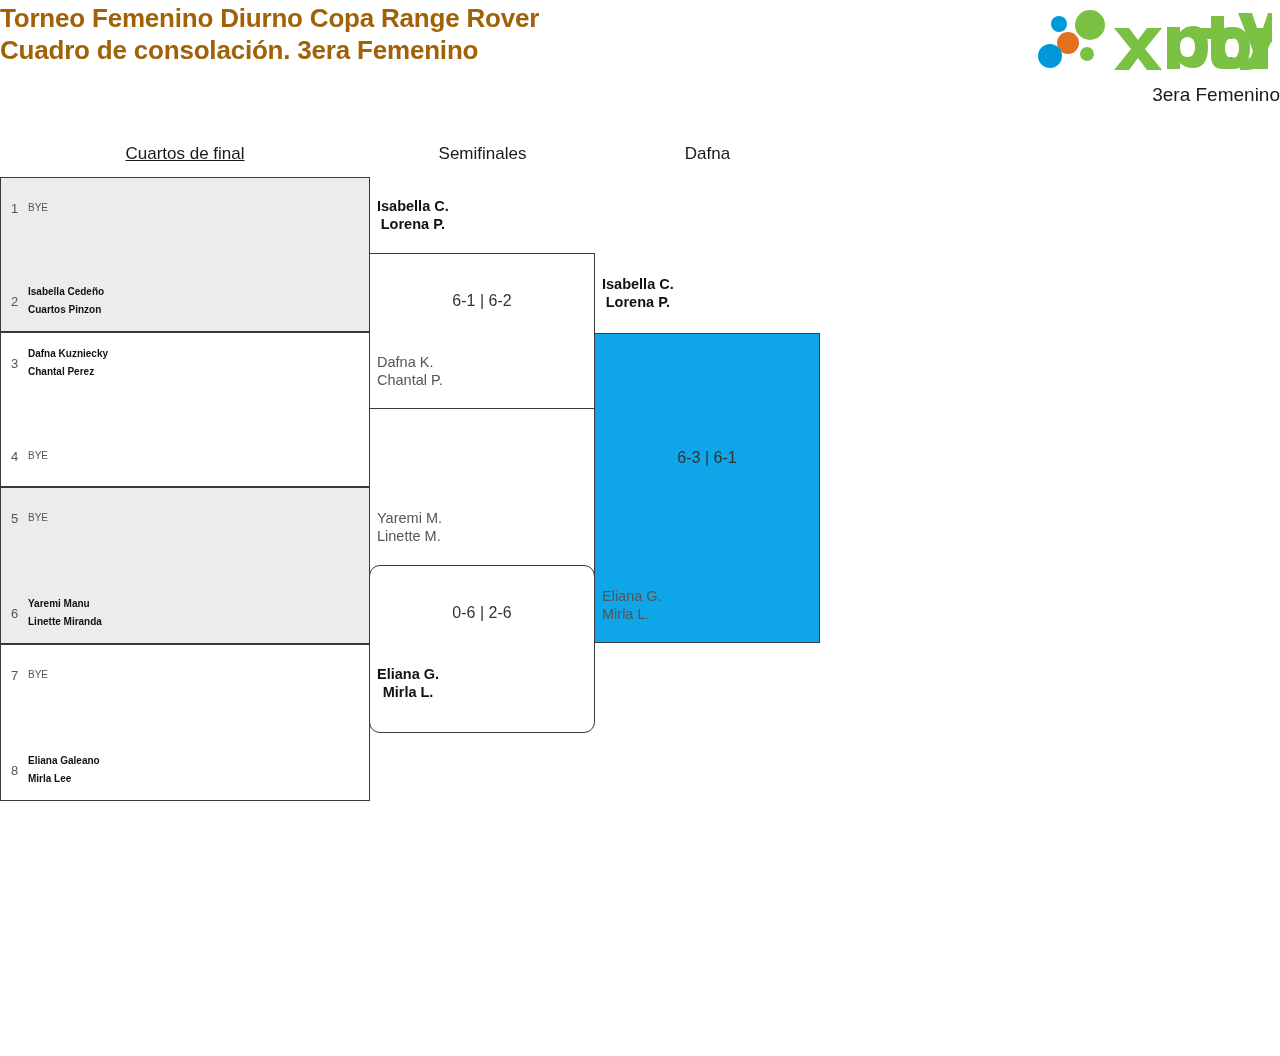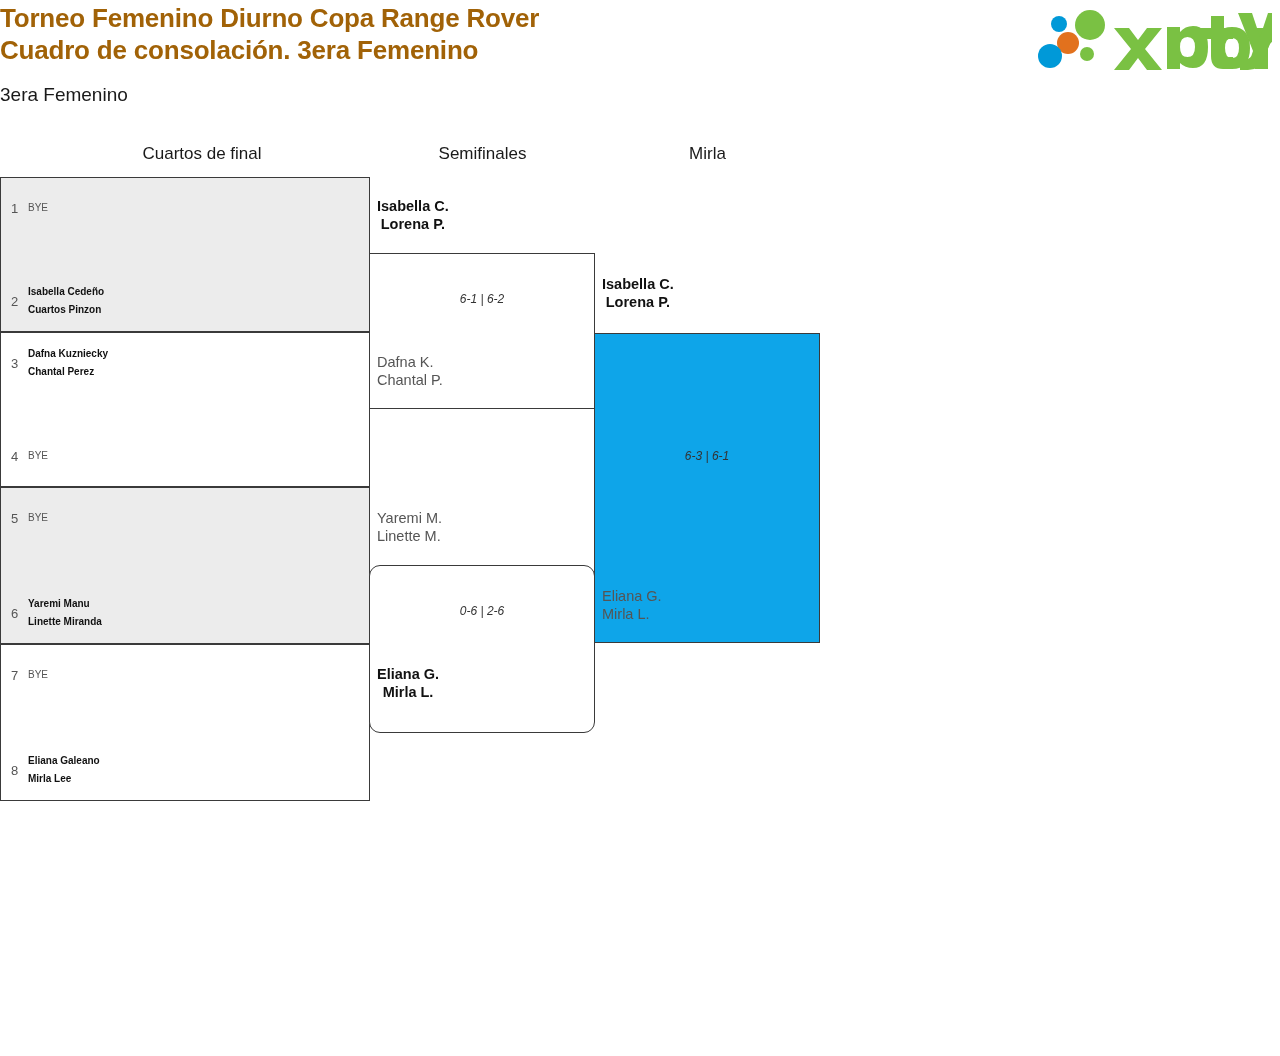--- a/index.html
+++ b/index.html
@@ -23,29 +23,29 @@
   .tournament-title .line2 { display: block; }
 
   .brand-logo {
     position: absolute; right: 8px; top: 8px;
     width: 244px; height: 62px;
   }
 
   
   .category-heading {
     position: absolute; left: 0; top: 84px; width: 1280px;
-    text-align: left; font-size: 19px; font-weight: 400; color: #1a1a1a;
+    text-align: right; font-size: 19px; font-weight: 400; color: #1a1a1a;
   }
 
   
   .round-header {
     position: absolute; font-size: 17px; font-weight: 400; color: #1a1a1a;
     text-align: center; top: 144px;
   }
-  #round-header-0 { left: 17px;   width: 370px; }
+  #round-header-0 { left: 0px;   width: 370px; text-decoration: underline; }
   #round-header-1 { left: 370px; width: 225px; }
   #round-header-2 { left: 595px; width: 225px; }
 
   
   .bracket { position: absolute; left: 0; top: 177px; width: 880px; height: 625px; }
 
   
   .qf-group {
     position: absolute; left: 0px; width: 370px;
     border: 1px solid #3a3a3a;
@@ -101,21 +101,21 @@
   #sf-0-top    { left: 377px; top: 20px; }
   #sf-0-bottom { left: 377px; top: 176px; }
   #sf-1-top    { left: 377px; top: 332px; }
   #sf-1-bottom { left: 377px; top: 488px; }
   #fn-0-top    { left: 602px; top: 98px; }
   #fn-0-bottom { left: 602px; top: 410px; }
 
   
   .score {
     position: absolute; width: 100%; left: 0;
-    text-align: center; font-size: 12px; color: #333333; font-style: italic;
+    text-align: center; font-size: 16px; color: #333333;
   }
   #sf-box-0 .score { top: 38px; }
   #sf-box-1 .score { top: 38px; }
   .final-box .score { top: 115px; }
 </style>
 </head>
 <body>
 
 <div class="page">
 
@@ -141,21 +141,21 @@
         <path d="M255 20 L268 20 L268 8 L281 8 L281 20 L290 20 L290 31 L281 31 L281 45 Q281 50 287 49 L290 49 L290 61 L280 61 Q268 61 268 48 L268 31 L255 31 Z" transform="translate(-85,0)"></path>
         <path d="M296 20 L310 20 L318 44 L326 20 L340 20 L322 66 Q318 77 306 77 L298 77 L298 66 L304 66 Q309 66 310 61 L311 58 Z" transform="translate(-86,-15)"></path>
       </g>
     </svg>
   </div>
 
   <div class="category-heading">3era Femenino</div>
 
   <div class="round-header" id="round-header-0">Cuartos de final</div>
   <div class="round-header" id="round-header-1">Semifinales</div>
-  <div class="round-header" id="round-header-2">Mirla</div>
+  <div class="round-header" id="round-header-2">Dafna</div>
 
   <div class="bracket">
 
     <div class="qf-group shaded" id="qf-group-0">
       <div class="slot slot-top">
         <span class="seed">1</span>
         <span class="competitors bye">
           <span class="nm">BYE</span>
         </span>
       </div>

